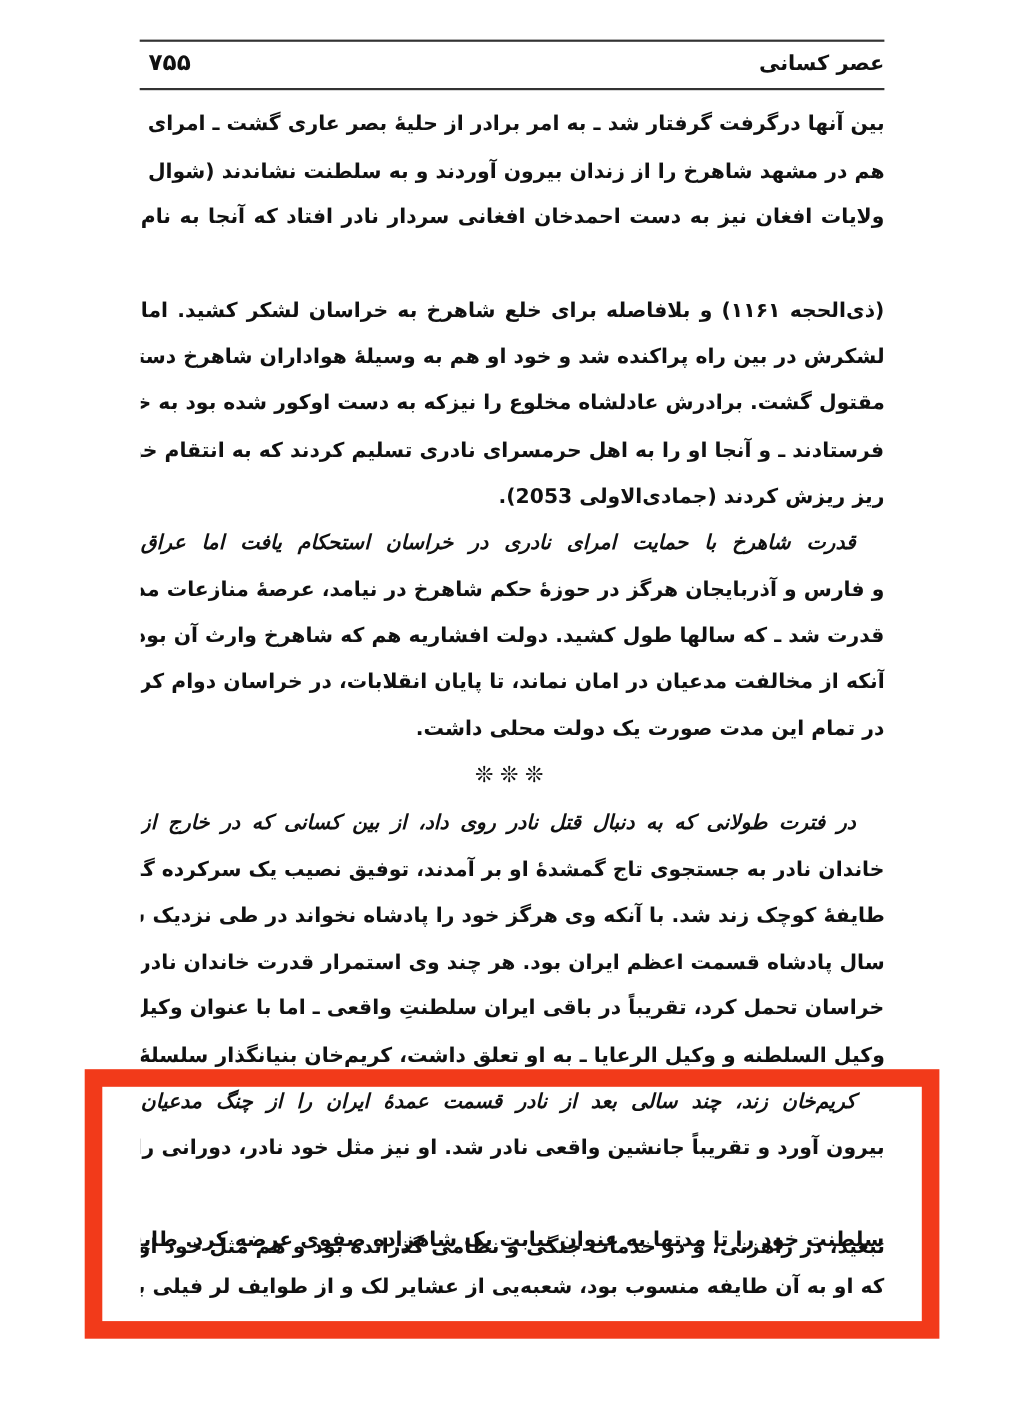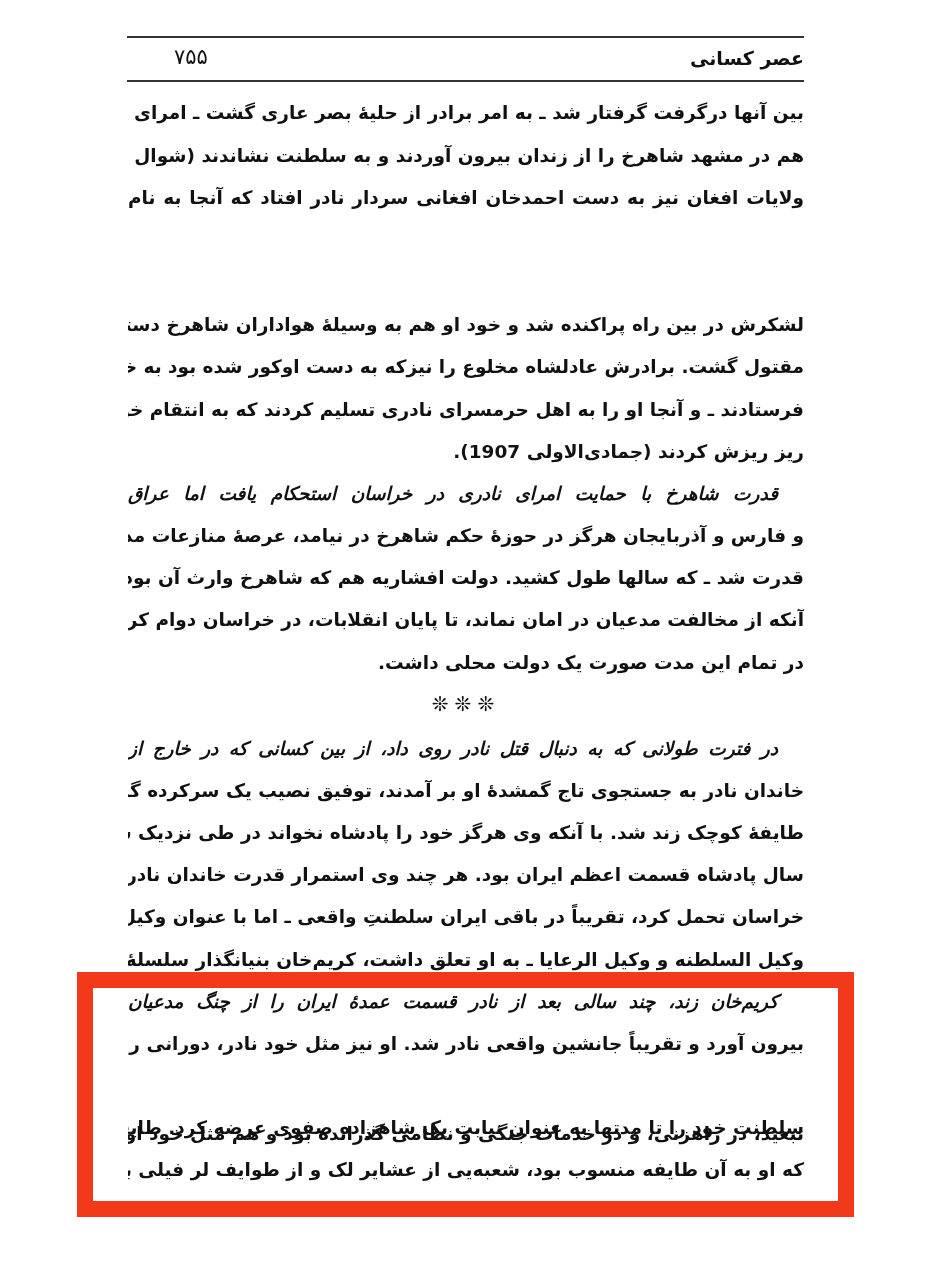--- a/index.html
+++ b/index.html
@@ -19,21 +19,21 @@
       border-top: 2px solid #333;
       border-bottom: 2px solid #333;
       direction: rtl;
     }
     .header .title {
       position: absolute; right: 0; top: 9px;
       font-size: 19px; font-weight: bold;
     }
     .header .pageno {
       position: absolute; left: 8px; top: 7px;
-      font-size: 21px; font-weight: normal; margin-left: 39px;
+      font-size: 21px; font-weight: bold;
     }
     .line {
       position: absolute;
       right: 128px;
       width: 676px;
       height: 40px;
       direction: rtl;
       text-align: justify;
       text-align-last: justify;
       font-size: 18.5px;
@@ -61,24 +61,25 @@
 <div class="page">
 
   <div class="header">
     <span class="title">عصر کسانی</span>
     <span class="pageno">۷۵۵</span>
   </div>
 
   <div class="line" style="top:93px">بین آنها درگرفت گرفتار شد ـ به امر برادر از حلیهٔ بصر عاری گشت ـ امرای مخالف</div>
   <div class="line" style="top:136px">هم در مشهد شاهرخ را از زندان بیرون آوردند و به سلطنت نشاندند (شوال ۱۱۶۱).</div>
   <div class="line" style="top:178px">ولایات افغان نیز به دست احمدخان افغانی سردار نادر افتاد که آنجا به نام</div>
+  <div class="line" style="top:263px">(ذی‌الحجه ۱۱۶۱) و بلافاصله برای خلع شاهرخ به خراسان لشکر کشید. اما</div>
   <div class="line" style="top:305px">لشکرش در بین راه پراکنده شد و خود او هم به وسیلهٔ هواداران شاهرخ دستگیر و</div>
   <div class="line" style="top:347px">مقتول گشت. برادرش عادلشاه مخلوع را نیزکه به دست اوکور شده بود به خراسان</div>
   <div class="line" style="top:390px">فرستادند ـ و آنجا او را به اهل حرمسرای نادری تسلیم کردند که به انتقام خون نادر</div>
-  <div class="line last" style="top:432px">ریز ریزش کردند (جمادی‌الاولی 1907).</div>
+  <div class="line last" style="top:432px">ریز ریزش کردند (جمادی‌الاولی 2053).</div>
 
   <div class="line indent" style="top:474px">قدرت شاهرخ با حمایت امرای نادری در خراسان استحکام یافت اما عراق</div>
   <div class="line" style="top:516px">و فارس و آذربایجان هرگز در حوزهٔ حکم شاهرخ در نیامد، عرصهٔ منازعات مدعیان</div>
   <div class="line" style="top:558px">قدرت شد ـ که سالها طول کشید. دولت افشاریه هم که شاهرخ وارث آن بود ـ با</div>
   <div class="line" style="top:600px">آنکه از مخالفت مدعیان در امان نماند، تا پایان انقلابات، در خراسان دوام کرد ـ و</div>
   <div class="line last" style="top:643px">در تمام این مدت صورت یک دولت محلی داشت.</div>
 
   <div class="separator">❊❊❊</div>
 
   <div class="line indent" style="top:729px">در فترت طولانی که به دنبال قتل نادر روی داد، از بین کسانی که در خارج از</div>

